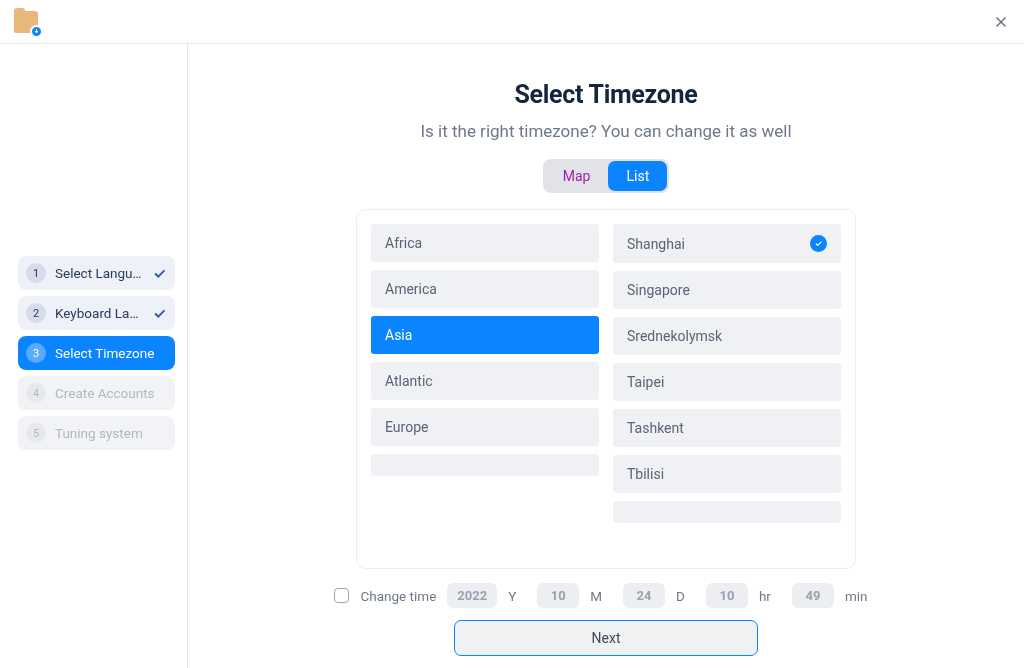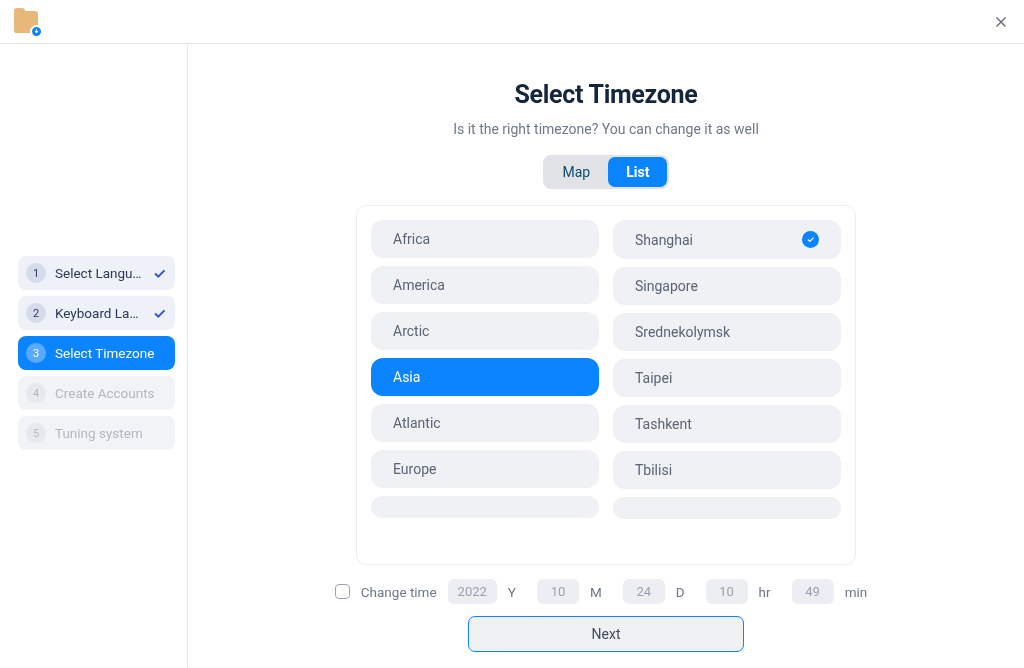--- a/index.html
+++ b/index.html
@@ -20,39 +20,39 @@
     .step-check { width: 15px; height: 15px; color: #3355bb; flex-shrink: 0; margin-left: 4px; }
     .step.done { background: #eef1f7; color: #2c3a5a; }
     .step.done .step-num { background: #d6dceb; color: #2c3a5a; }
     .step.active { background: #0b84ff; color: #fff; }
     .step.active .step-num { background: #59aaff; color: #fff; }
     .step.upcoming { background: #f2f3f6; color: #b3b7c0; }
     .step.upcoming .step-num { background: #e8e9ee; color: #b3b7c0; }
     
     .main { flex: 1; display: flex; flex-direction: column; align-items: center; padding-top: 36px; }
     .title { font-size: 25px; font-weight: 700; color: #15253c; letter-spacing: -0.3px; }
-    .subtitle { margin-top: 12px; font-size: 14px; color: #6f7888; }
+    .subtitle { margin-top: 12px; font-size: 17px; color: #6f7888; }
     .tabs { margin-top: 18px; display: inline-flex; background: #e1e3e6; border-radius: 8px; padding: 2px; }
-    .tab { padding: 7px 18px; font-size: 14px; border-radius: 7px; cursor: pointer; color: #0c4a6e; }
-    .tab.active { background: #0b84ff; color: #fff; font-weight: bold; }
+    .tab { padding: 7px 18px; font-size: 14px; border-radius: 7px; cursor: pointer; color: #a21caf; }
+    .tab.active { background: #0b84ff; color: #fff; }
     
     .lists { margin-top: 16px; display: flex; gap: 14px; border: 1px solid #eceef2; border-radius: 10px; padding: 14px; height: 360px; overflow: hidden; }
     .list { width: 228px; display: flex; flex-direction: column; gap: 8px; overflow-y: auto; scrollbar-width: none; }
     .list::-webkit-scrollbar { display: none; }
-    .item { background: #f0f1f4; border-radius: 12px; padding: 11px 22px; font-size: 14px; color: #5a6474; cursor: pointer; display: flex; align-items: center; justify-content: space-between; flex-shrink: 0; }
+    .item { background: #f0f1f4; border-radius: 3px; padding: 11px 14px; font-size: 14px; color: #5a6474; cursor: pointer; display: flex; align-items: center; justify-content: space-between; flex-shrink: 0; }
     .item.selected { background: #0b84ff; color: #fff; }
     .item-check { width: 17px; height: 17px; background: #0b84ff; border-radius: 50%; display: flex; align-items: center; justify-content: center; }
     .item-check svg { width: 9px; height: 9px; color: #fff; stroke-width: 3.2; }
     
     .timerow { margin-top: 14px; display: flex; align-items: center; gap: 11px; font-size: 13.5px; color: #6f7888; }
     .timerow .cb { width: 15px; height: 15px; border: 1.5px solid #9aa2b0; border-radius: 4px; cursor: pointer; }
-    .numbox { background: #eceef1; border-radius: 6px; padding: 5px 10px; font-size: 13px; color: #9aa2b0; min-width: 42px; text-align: center; }
+    .numbox { background: #eceef1; border-radius: 6px; padding: 5px 10px; font-size: 13px; color: #9aa2b0; min-width: 42px; text-align: center; font-weight: bold; }
     .unit { margin-right: 10px; }
     
-    .next-btn { margin-top: 12px; width: 276px; height: 36px; border: 1px solid #0b84ff; background: #f0f1f3; border-radius: 7px; font-size: 14px; color: #404a5a; cursor: pointer; display: flex; align-items: center; justify-content: center; }
+    .next-btn { margin-top: 12px; width: 304px; height: 36px; border: 1px solid #0b84ff; background: #f0f1f3; border-radius: 7px; font-size: 14px; color: #404a5a; cursor: pointer; display: flex; align-items: center; justify-content: center; }
   </style>
 </head>
 <body>
 
 <div class="topbar">
   <div class="logo">
     <div class="logo-badge">
       <svg viewBox="0 0 24 24" fill="none" stroke="#fff" stroke-width="3.5">
           <path d="M12 4v12m0 0l-5-5m5 5l5-5"></path>
         </svg>
@@ -103,23 +103,20 @@
     </div>
 
     <div class="lists">
       <div class="list">
         <div class="item">
             <span>Africa</span>
           </div>
         <div class="item">
             <span>America</span>
           </div>
-        <div class="item">
-            <span>Arctic</span>
-          </div>
         <div class="item selected">
             <span>Asia</span>
           </div>
         <div class="item">
             <span>Atlantic</span>
           </div>
         <div class="item">
             <span>Europe</span>
           </div>
         <div class="item"></div>

